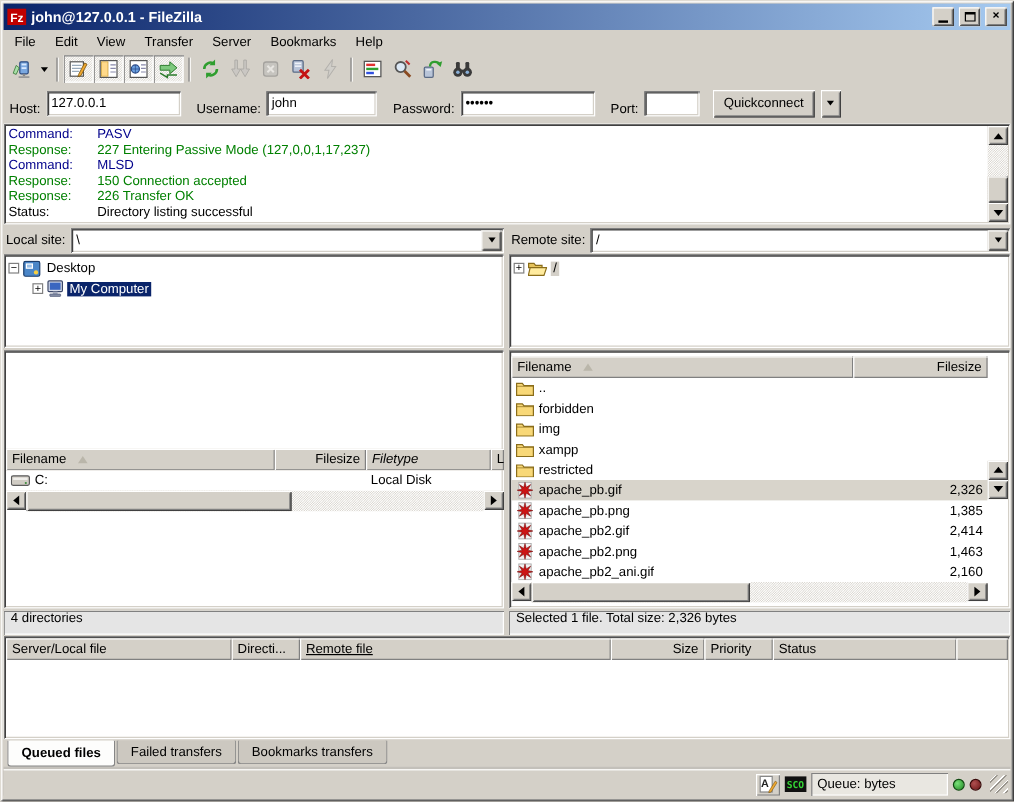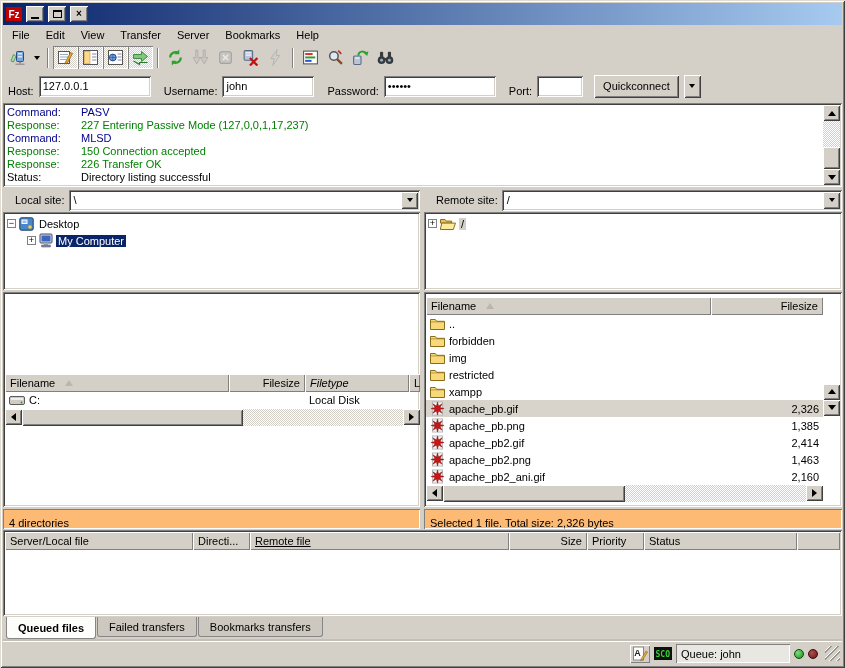--- a/index.html
+++ b/index.html
@@ -56,21 +56,21 @@
   .arr{width:0;height:0;}
   .arr.up{border-left:4px solid transparent;border-right:4px solid transparent;border-bottom:5px solid #000;}
   .arr.dn{border-left:4px solid transparent;border-right:4px solid transparent;border-top:5px solid #000;}
   .arr.lf{border-top:4px solid transparent;border-bottom:4px solid transparent;border-right:5px solid #000;}
   .arr.rt{border-top:4px solid transparent;border-bottom:4px solid transparent;border-left:5px solid #000;}
   
   .mainarea{flex:1;display:flex;gap:4px;min-height:0;}
   .pane{display:flex;flex-direction:column;min-width:0;}
   .pane.left{width:417px;flex:none;}
   .pane.right{flex:1;}
-  .site-row{height:22px;flex:none;display:flex;align-items:center;padding-left:10px;}
+  .site-row{height:22px;flex:none;display:flex;align-items:center;}
   .site-label{padding:0 4px 0 2px;white-space:nowrap;}
   .combo{flex:1;height:21px;background:#fff;display:flex;align-items:center;padding:2px;
          box-shadow:inset 1px 1px 0 #808080,inset -1px -1px 0 #fff,inset 2px 2px 0 #404040,inset -2px -2px 0 #d4d0c8;}
   .combo-text{flex:1;padding:0 3px;white-space:nowrap;overflow:hidden;}
   .combo-btn{width:17px;height:17px;background:#d4d0c8;display:flex;align-items:center;justify-content:center;flex:none;}
   .treebox{height:78px;flex:none;background:#fff;margin-top:1px;padding:3px 2px;overflow:hidden;
            box-shadow:inset 1px 1px 0 #808080,inset -1px -1px 0 #fff,inset 2px 2px 0 #404040,inset -2px -2px 0 #d4d0c8;}
   .tree-row{height:17px;display:flex;align-items:center;gap:3px;white-space:nowrap;}
   .expander{width:9px;height:9px;border:1px solid #808080;background:#fff;flex:none;
             display:flex;align-items:center;justify-content:center;font-size:9px;line-height:7px;}
@@ -90,21 +90,21 @@
   .fl-hcell.fill{flex:1;}
   .sort-asc{width:0;height:0;border-left:4px solid transparent;border-right:4px solid transparent;
             border-bottom:6px solid #bab6aa;margin-left:10px;flex:none;}
   .fl-rows{flex:1;overflow:hidden;}
   .fl-row{height:17px;display:flex;align-items:center;}
   .fl-row.sel{background:#d8d4cb;}
   .fl-cell{flex:none;padding:0 4px;white-space:nowrap;overflow:hidden;display:flex;align-items:center;gap:4px;}
   .fl-cell.right{justify-content:flex-end;}
   .fl-cell.fill{flex:1;}
   .file-icon{flex:none;display:flex;align-items:center;}
-  .pane-status{height:20px;flex:none;margin-top:2px;background:#fdba74;display:flex;align-items:flex-end;
+  .pane-status{height:20px;flex:none;margin-top:2px;background:#e5e5e5;display:flex;align-items:flex-start;
                padding:0 6px;box-shadow:inset 1px 1px 0 #808080,inset -1px -1px 0 #fff;}
   
   .queuearea{height:86px;flex:none;margin:1px 0 0 0;background:#fff;display:flex;flex-direction:column;
              box-shadow:inset 1px 1px 0 #808080,inset -1px -1px 0 #fff,inset 2px 2px 0 #404040,inset -2px -2px 0 #d4d0c8;}
   .queue-header{height:18px;flex:none;display:flex;margin:2px 2px 0 2px;}
   .queue-body{flex:1;}
   .tabsrow{height:24px;flex:none;display:flex;align-items:flex-start;padding-left:3px;gap:1px;margin-top:1px;}
   .tab{height:20px;padding:3px 11px;background:#ccc8c0;border:1px solid #868686;border-top:none;
        border-bottom-left-radius:3px;border-bottom-right-radius:3px;display:flex;align-items:center;}
   .tab.active{background:#fdfdfc;font-weight:bold;height:22px;}
@@ -128,20 +128,21 @@
 
 <div class="win">
 
   <div class="titlebar">
     <span class="tree-icon" id="fz-logo">
         <svg width="16" height="14" viewBox="0 0 16 14">
           <rect width="16" height="14" fill="#c00000"></rect>
           <text x="8" y="11" font-size="10" font-weight="bold" fill="#ffffff" text-anchor="middle" font-family="Liberation Sans, sans-serif">Fz</text>
         </svg>
       </span>
+    <span class="title-text">john@127.0.0.1 - FileZilla</span>
     <span class="win-btn out2">
         <span class="g-min"></span>
       </span>
     <span class="win-btn out2">
         <span class="g-max"></span>
       </span>
     <span class="win-btn out2">
         <span class="g-x">×</span>
       </span>
   </div>
@@ -525,35 +526,35 @@
                 </div>
               </div>
               <div class="fl-row">
                 <div class="fl-cell" style="width: 285px;">
                   <span class="file-icon">
                     <svg width="15" height="12" viewBox="0 0 15 12">
                       <path d="M0.5 1.5 h4.8 l1.4 1.8 h7.8 v8.2 h-14z" fill="#f8d878" stroke="#8a6d1a"></path>
                       <path d="M0.5 3.9 h14" stroke="#8a6d1a" stroke-width="0.6"></path>
                     </svg>
                   </span>
-                  <span>restricted</span>
+                  <span>xampp</span>
                 </div>
                 <div class="fl-cell right fill">
                   <span></span>
                 </div>
               </div>
               <div class="fl-row">
                 <div class="fl-cell" style="width: 285px;">
                   <span class="file-icon">
                     <svg width="15" height="12" viewBox="0 0 15 12">
                       <path d="M0.5 1.5 h4.8 l1.4 1.8 h7.8 v8.2 h-14z" fill="#f8d878" stroke="#8a6d1a"></path>
                       <path d="M0.5 3.9 h14" stroke="#8a6d1a" stroke-width="0.6"></path>
                     </svg>
                   </span>
-                  <span>xampp</span>
+                  <span>restricted</span>
                 </div>
                 <div class="fl-cell right fill">
                   <span></span>
                 </div>
               </div>
               <div class="fl-row sel">
                 <div class="fl-cell" style="width: 285px;">
                   <span class="file-icon">
                     <svg width="15" height="15" viewBox="0 0 16 16">
                       <rect x="2.5" y="1" width="11" height="14" fill="#f2f2f2" stroke="#aaa" stroke-width="0.8"></rect>
@@ -694,20 +695,20 @@
   <div class="statusbar">
     <span class="sb-icon" id="asciiicon">
         <svg width="16" height="15" viewBox="0 0 16 15">
           <rect x="1.5" y="1" width="10" height="13" fill="#fff" stroke="#888"></rect>
           <text x="5.5" y="10" font-size="9" font-weight="bold" fill="#222" text-anchor="middle" font-family="Liberation Sans, sans-serif">A</text>
           <path d="M9 13 L14 5 l1.6 1 -5 8 -2 0.6z" fill="#f0a830" stroke="#7a5510" stroke-width="0.5"></path>
         </svg>
       </span>
     <span class="sb-badge">SCO</span>
     <span class="sb-queue">
-        <span>Queue: john</span>
+        <span>Queue: bytes</span>
       </span>
     <span class="led green"></span>
     <span class="led red"></span>
     <span class="grip"></span>
   </div>
 
 </div>
 
 </body></html>

